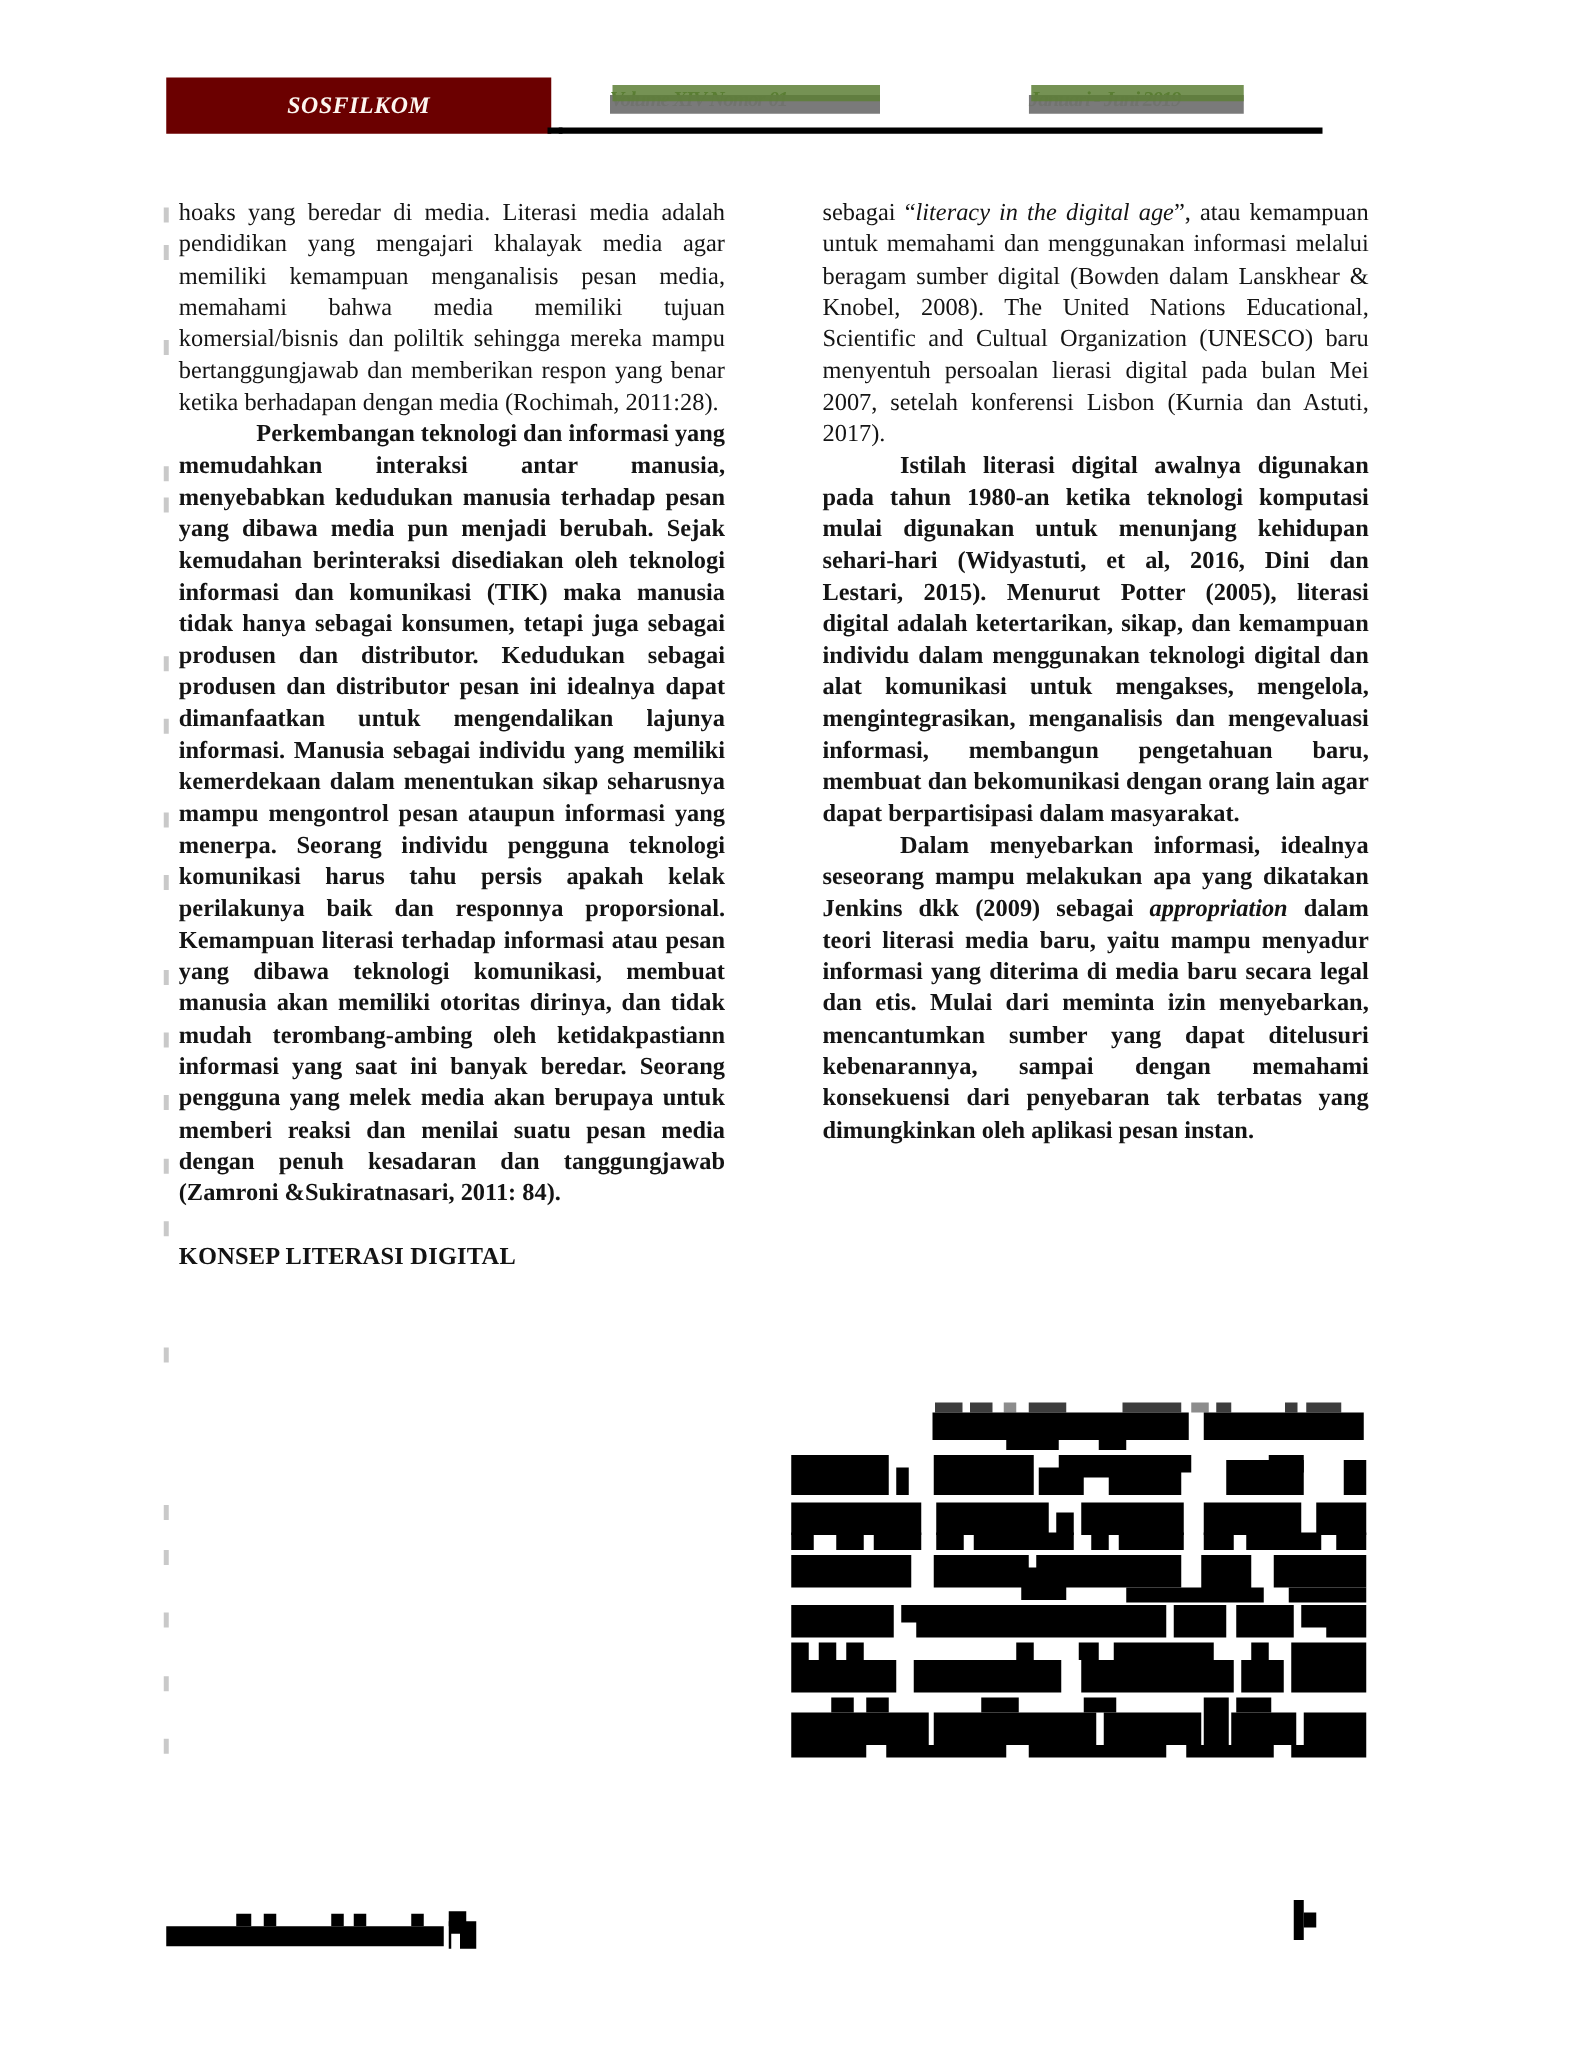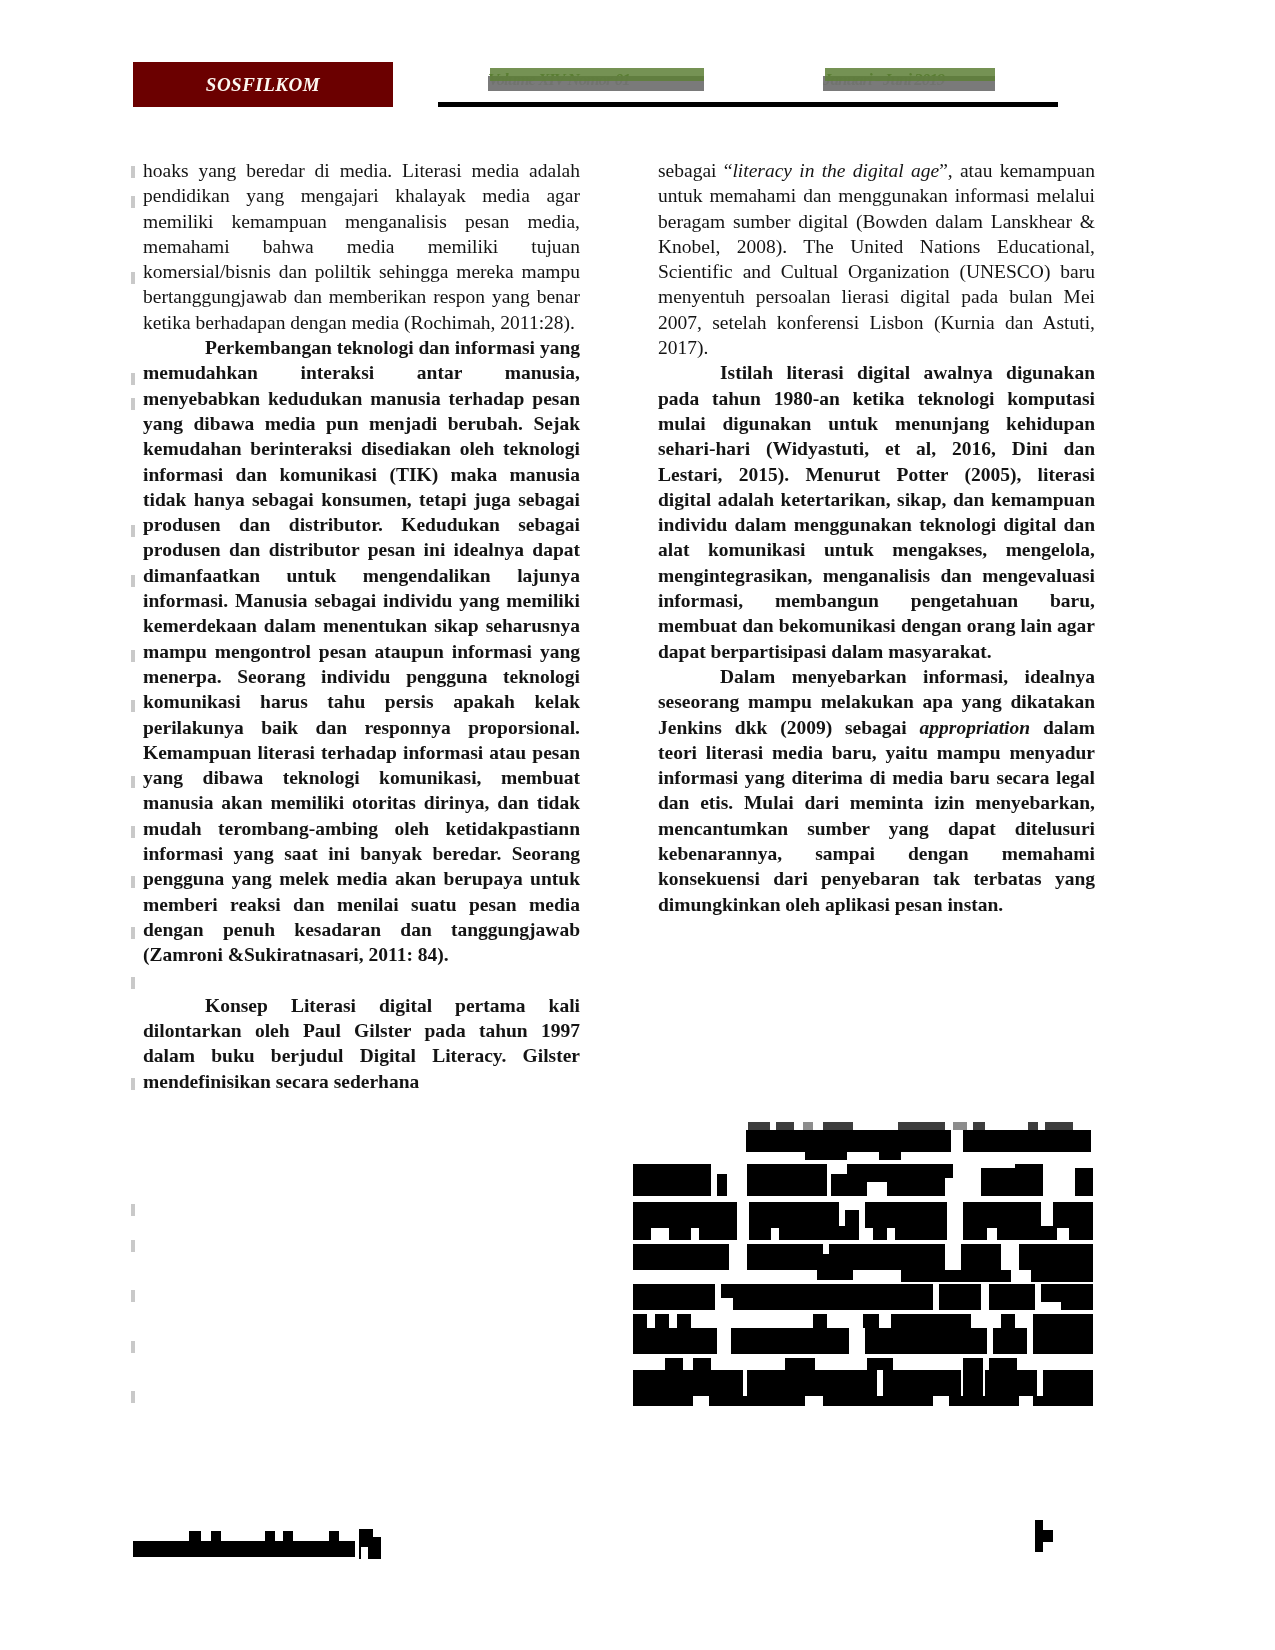--- a/index.html
+++ b/index.html
@@ -28,21 +28,21 @@
     position: absolute;
     left: 133px;
     top: 62px;
     width: 925px;
     height: 50px;
   }
   .header-badge {
     position: absolute;
     left: 0;
     top: 0;
-    width: 260px;
+    width: 308px;
     height: 45px;
     background: #6b0000;
     display: flex;
     align-items: center;
     justify-content: center;
   }
   .header-badge-text {
     color: #fdf6f0;
     font-style: italic;
     font-weight: bold;
@@ -229,21 +229,21 @@
     <div class="revbar" style="left:131px; top:1240px;"></div>
     <div class="revbar" style="left:131px; top:1290px;"></div>
     <div class="revbar" style="left:131px; top:1341px;"></div>
     <div class="revbar" style="left:131px; top:1391px;"></div>
   </div>
 
   <div class="col" id="col-left">
     <p>hoaks yang beredar di media. Literasi media adalah pendidikan yang mengajari khalayak media agar memiliki kemampuan menganalisis pesan media, memahami bahwa media memiliki tujuan komersial/bisnis dan poliltik sehingga mereka mampu bertanggungjawab dan memberikan respon yang benar ketika berhadapan dengan media (Rochimah, 2011:28).</p>
     <p class="indent">Perkembangan teknologi dan informasi yang memudahkan interaksi antar manusia, menyebabkan kedudukan manusia terhadap pesan yang dibawa media pun menjadi berubah. Sejak kemudahan berinteraksi disediakan oleh teknologi informasi dan komunikasi (TIK) maka manusia tidak hanya sebagai konsumen, tetapi juga sebagai produsen dan distributor. Kedudukan sebagai produsen dan distributor pesan ini idealnya dapat dimanfaatkan untuk mengendalikan lajunya informasi. Manusia sebagai individu yang memiliki kemerdekaan dalam menentukan sikap seharusnya mampu mengontrol pesan ataupun informasi yang menerpa. Seorang individu pengguna teknologi komunikasi harus tahu persis apakah kelak perilakunya baik dan responnya proporsional. Kemampuan literasi terhadap informasi atau pesan yang dibawa teknologi komunikasi, membuat manusia akan memiliki otoritas dirinya, dan tidak mudah terombang-ambing oleh ketidakpastiann informasi yang saat ini banyak beredar. Seorang pengguna yang melek media akan berupaya untuk memberi reaksi dan menilai suatu pesan media dengan penuh kesadaran dan tanggungjawab (Zamroni &amp;Sukiratnasari, 2011: 84).</p>
     <div class="spacer-line"></div>
-    <p class="indent">Konsep Literasi digital pertama kali dilontarkan oleh Paul Gilster pada tahun 1997 dalam buku berjudul Digital Literacy. Gilster mendefinisikan secara sederhana</p>
+    <h3>KONSEP LITERASI DIGITAL</h3>
   </div>
 
   <div class="col" id="col-right">
     <p>
       <span>sebagai “</span><span class="ital">literacy in the digital age</span><span>”, atau kemampuan untuk memahami dan menggunakan informasi melalui beragam sumber digital (Bowden dalam Lanskhear &amp; Knobel, 2008). The United Nations Educational, Scientific and Cultual Organization (UNESCO) baru menyentuh persoalan lierasi digital pada bulan Mei 2007, setelah konferensi Lisbon (Kurnia dan Astuti, 2017).</span>
     </p>
     <p class="indent">
       <span>Istilah literasi digital awalnya digunakan pada tahun 1980-an ketika teknologi komputasi mulai digunakan untuk menunjang kehidupan sehari-hari (Widyastuti, et al, 2016, Dini dan Lestari, 2015). Menurut Potter (2005), literasi digital adalah ketertarikan, sikap, dan kemampuan individu dalam menggunakan teknologi digital dan alat komunikasi untuk mengakses, mengelola, mengintegrasikan, menganalisis dan mengevaluasi informasi, membangun pengetahuan baru, membuat dan bekomunikasi dengan orang lain agar dapat berpartisipasi dalam masyarakat.</span>
     </p>
     <p class="indent">

